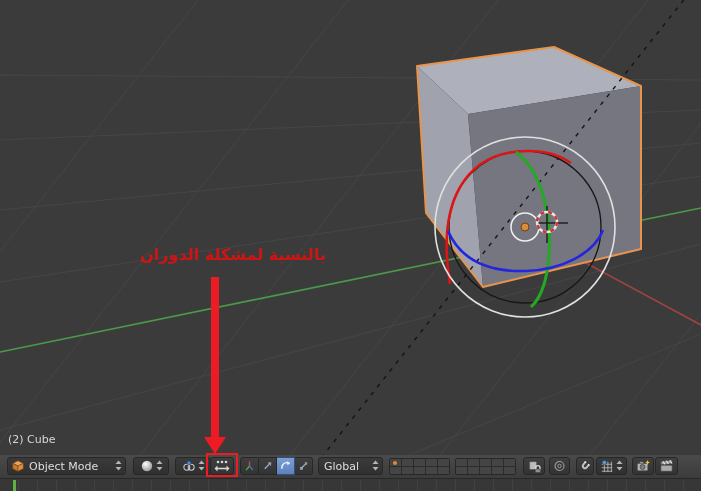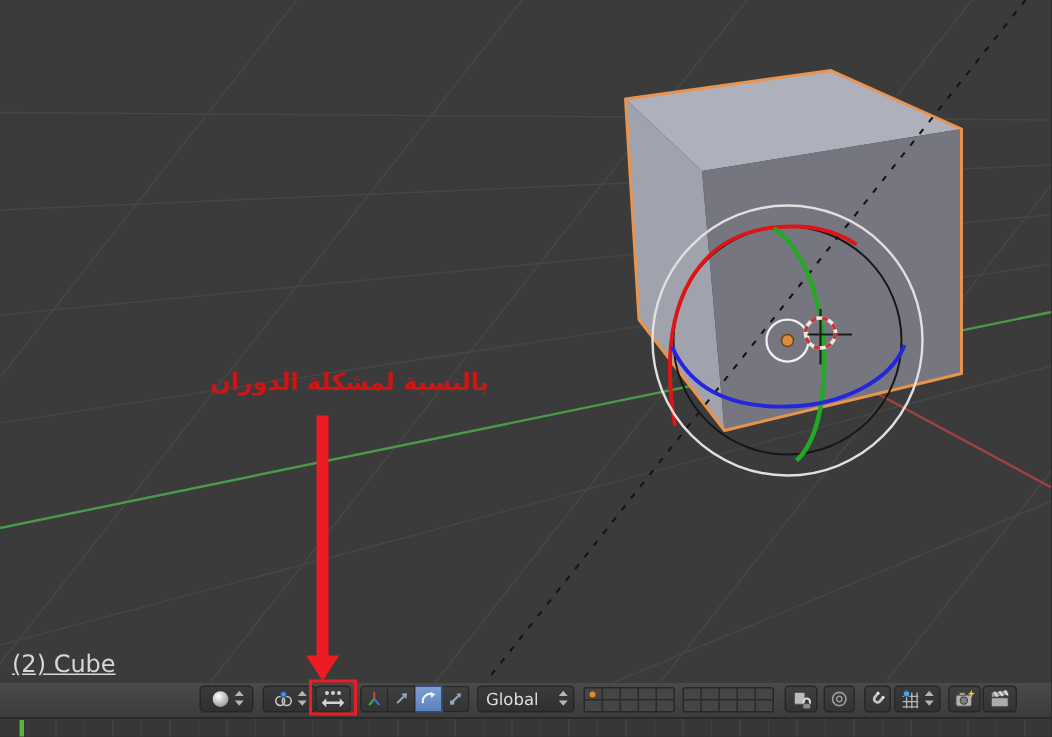--- a/index.html
+++ b/index.html
@@ -3,21 +3,21 @@
 <meta charset="utf-8">
 <style>
   html,body{margin:0;padding:0;background:#222;}
   #app{position:relative;width:701px;height:491px;overflow:hidden;
        font-family:"DejaVu Sans","Liberation Sans",sans-serif;
        -webkit-user-select:none;user-select:none;}
 
   
   #viewport{position:absolute;left:0;top:0;width:701px;height:455px;background:#3b3b3b;}
   #viewport svg{position:absolute;left:0;top:0;}
-  #info-text{position:absolute;left:8px;top:433px;font-size:16px;color:#d6d6d6;text-decoration:underline;}
+  #info-text{position:absolute;left:8px;top:433px;font-size:11px;color:#d6d6d6;}
 
   
   #annotation-text{position:absolute;left:128px;top:206px;width:210px;text-align:center;
        direction:rtl;color:#cf1414;font-weight:bold;font-size:16px;line-height:25px;margin-top:36px;}
   #annotation-arrow{position:absolute;left:0;top:0;pointer-events:none;}
   #annotation-rect{position:absolute;left:206px;top:453px;width:28px;height:20px;
        border:2px solid #ed1c24;z-index:30;pointer-events:none;}
 
   
   #header{position:absolute;left:0;top:455px;width:701px;height:23px;
@@ -114,20 +114,32 @@
     <svg id="annotation-arrow" width="701" height="455">
       <rect x="211" y="277" width="8" height="161" fill="#ed1c24"></rect>
       <polygon points="204,437 226,437 215,454" fill="#ed1c24"></polygon>
     </svg>
   </div>
 
   <div id="annotation-rect"></div>
 
   <div id="header">
 
+    <div class="btn dropdown" style="left:7px;width:119px;">
+      <svg class="icon" width="14" height="14" viewBox="0 0 16 16">
+        <polygon points="8,2 14,5 8,8 2,5" fill="#f0a45a" stroke="#7a4a1a" stroke-width="0.8"></polygon>
+        <polygon points="2,5 8,8 8,14 2,11" fill="#c87a30" stroke="#7a4a1a" stroke-width="0.8"></polygon>
+        <polygon points="14,5 8,8 8,14 14,11" fill="#e08f42" stroke="#7a4a1a" stroke-width="0.8"></polygon>
+      </svg>
+      <span class="btn-label">Object Mode</span>
+      <svg class="icon" width="7" height="12" viewBox="0 0 7 12">
+        <polygon points="0.5,4 3.5,0.5 6.5,4" fill="#b5b5b5"></polygon>
+          <polygon points="0.5,7 3.5,10.5 6.5,7" fill="#b5b5b5"></polygon>
+      </svg>
+    </div>
 
     <div class="btn dropdown" style="left:133px;width:36px;">
       <svg class="icon" width="14" height="14" viewBox="0 0 16 16">
         <defs>
             <radialGradient id="sph" cx="0.38" cy="0.32" r="0.8">
           <stop offset="0" stop-color="#ffffff"></stop>
               <stop offset="1" stop-color="#8d8d8d"></stop>
             </radialGradient>
           </defs>
         <circle cx="8" cy="8" r="6" fill="url(#sph)"></circle>

